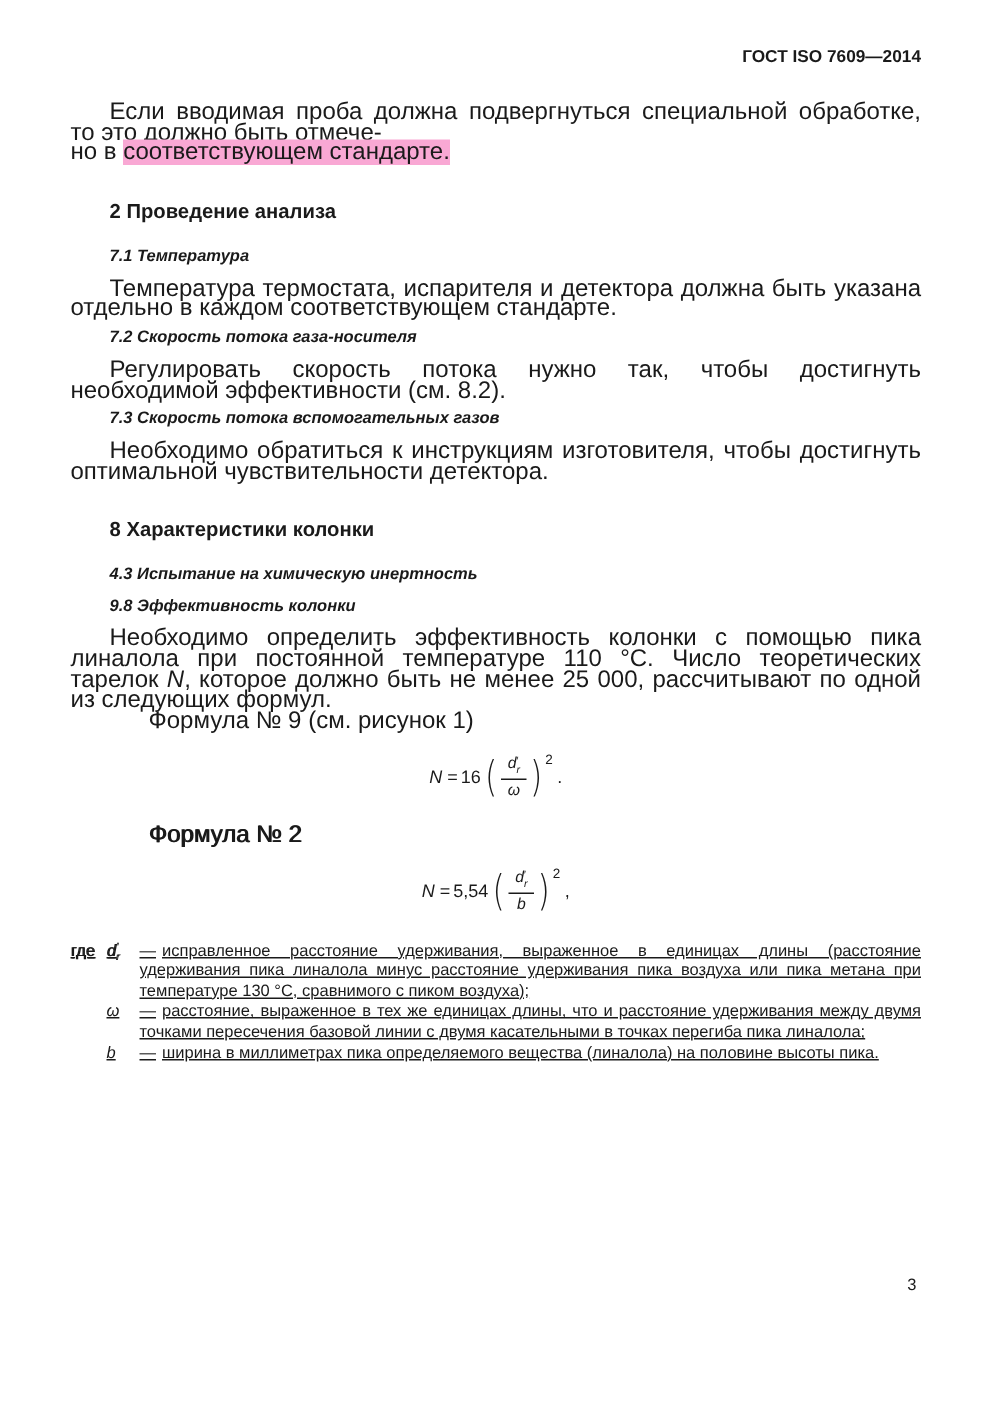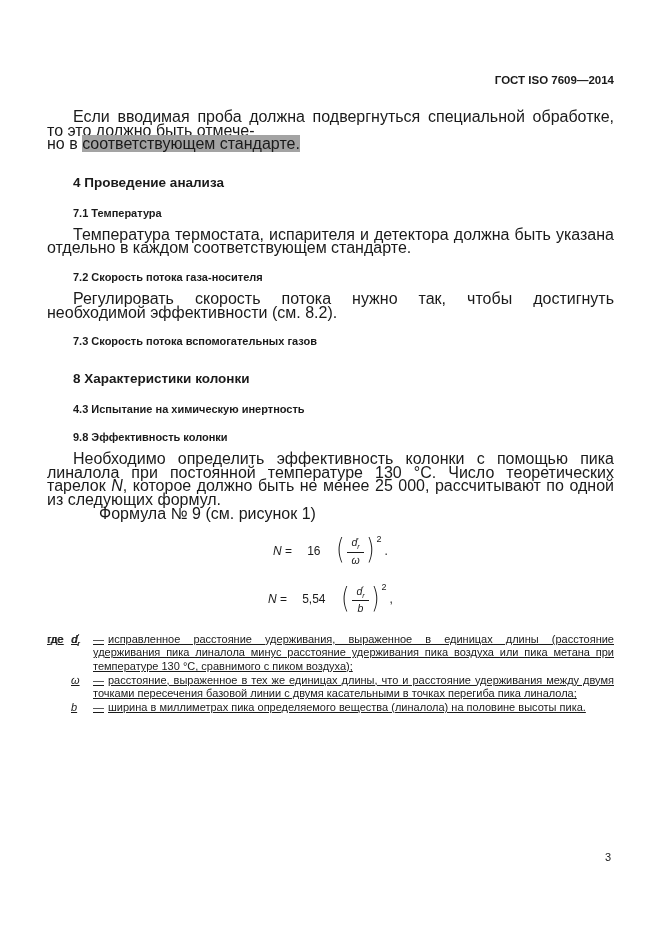--- a/index.html
+++ b/index.html
@@ -1,31 +1,31 @@
 <!DOCTYPE html>
 <html><head>
 <meta charset="utf-8">
 <style>
   * { box-sizing: border-box; margin: 0; padding: 0; }
   html, body { background: #ffffff; }
   body { font-family: "Liberation Sans", sans-serif; color: #1a1a1a; }
   .page {
     width: 661px; height: 935px; background: #ffffff;
-    position: relative; padding: 74px 47px 0 47px; overflow: hidden;
+    position: relative; padding: 32px 47px 0 47px; overflow: hidden;
   }
   .doc-header { text-align: right; font-weight: bold; font-size: 11.5px; margin-bottom: 24px; }
   p.para { font-size: 16px; line-height: 13.6px; text-align: justify; text-indent: 26px; margin: 0; }
   p.para.tight { margin-top: 0; }
   .h1 { font-size: 13.5px; font-weight: bold; margin: 24px 0 17px; padding-left: 26px; }
-  .h2 { font-size: 11px; font-weight: bold; margin: 16px 0 9px; padding-left: 26px; }
-  .selection { background: #a3a3a3; }
+  .h2 { font-size: 11px; font-weight: bold; margin: 6px 0 9px; padding-left: 26px; font-style: italic; }
+  .selection { background: #f9a8d4; }
   .doubled { text-shadow: 0.7px 0 0 currentColor; }
   .formula-label { font-size: 11px; line-height: 13.6px; padding-left: 26px; margin-top: 0; }
   .formula-row { text-align: center; font-size: 12px; margin: 14px 0 14px; }
-  .formula-row .coeff { margin: 0 15px; }
+  .formula-row .coeff { margin: 0 2px; }
   i, .italic { font-style: italic; }
   .big-paren {
     font-family: "DejaVu Sans", sans-serif; font-size: 28px; font-weight: 200;
     vertical-align: middle; position: relative; top: -2px; display: inline-block; transform: scaleX(0.75);
   }
   .frac { display: inline-block; vertical-align: middle; text-align: center; font-size: 10.5px; position: relative; top: -1px; margin: 0 1px; }
   .frac .num { display: block; border-bottom: 1px solid #1a1a1a; padding: 0 4px 1px; }
   .frac .den { display: block; padding-top: 1px; }
   .f-exp { font-size: 9px; vertical-align: 13px; margin-left: 1px; }
   .f-tail { margin-left: 3px; }
@@ -42,44 +42,46 @@
 </style>
 </head>
 <body>
 
 <div class="page">
 
   <div class="doc-header">ГОСТ ISO 7609—2014</div>
 
   <p class="para"><span>Если вводимая проба должна подвергнуться специальной обработке, то это должно быть отмече-</span><br><span>но в </span><span class="selection">соответствующем стандарте.</span></p>
 
-  <div class="h1">4 Проведение анализа</div>
+  <div class="h1">2 Проведение анализа</div>
 
   <div class="h2">7.1 Температура</div>
   <p class="para">Температура термостата, испарителя и детектора должна быть указана отдельно в каждом соответствующем стандарте.</p>
 
   <div class="h2">7.2 Скорость потока газа-носителя</div>
   <p class="para">Регулировать скорость потока нужно так, чтобы достигнуть необходимой эффективности (см. 8.2).</p>
 
   <div class="h2">7.3 Скорость потока вспомогательных газов</div>
+  <p class="para">Необходимо обратиться к инструкциям изготовителя, чтобы достигнуть оптимальной чувствительности детектора.</p>
 
   <div class="h1">8 Характеристики колонки</div>
 
   <div class="h2">4.3 Испытание на химическую инертность</div>
 
   <div class="h2">9.8 Эффективность колонки</div>
-  <p class="para"><span>Необходимо определить эффективность колонки с помощью пика линалола при постоянной температуре 130 °С. Число теоретических тарелок </span><i>N</i><span>, которое должно быть не менее 25 000, рассчитывают по одной из следующих формул.</span></p>
+  <p class="para"><span>Необходимо определить эффективность колонки с помощью пика линалола при постоянной температуре 110 °С. Число теоретических тарелок </span><i>N</i><span>, которое должно быть не менее 25 000, рассчитывают по одной из следующих формул.</span></p>
 
   <p class="para formula-label">Формула № 9 (см. рисунок 1)</p>
 
   <div class="formula-row">
     <i>N</i>
     <span>=</span><span class="coeff">16</span><span class="big-paren">(</span><span class="frac"><span class="num"><i>d</i><span class="ss"><span class="ss-top">′</span><span class="ss-bot italic">r</span></span></span><span class="den italic">ω</span></span><span class="big-paren">)</span><sup class="f-exp">2</sup><span class="f-tail">.</span>
   </div>
 
+  <p class="para formula-label doubled">Формула № 2</p>
 
   <div class="formula-row">
     <i>N</i>
     <span>=</span><span class="coeff">5,54</span><span class="big-paren">(</span><span class="frac"><span class="num"><i>d</i><span class="ss"><span class="ss-top">′</span><span class="ss-bot italic">r</span></span></span><span class="den italic">b</span></span><span class="big-paren">)</span><sup class="f-exp">2</sup><span class="f-tail">,</span>
   </div>
 
   <div class="where">
     <span class="where-label doubled">где</span>
     <div class="where-items">
       <div class="where-item">

